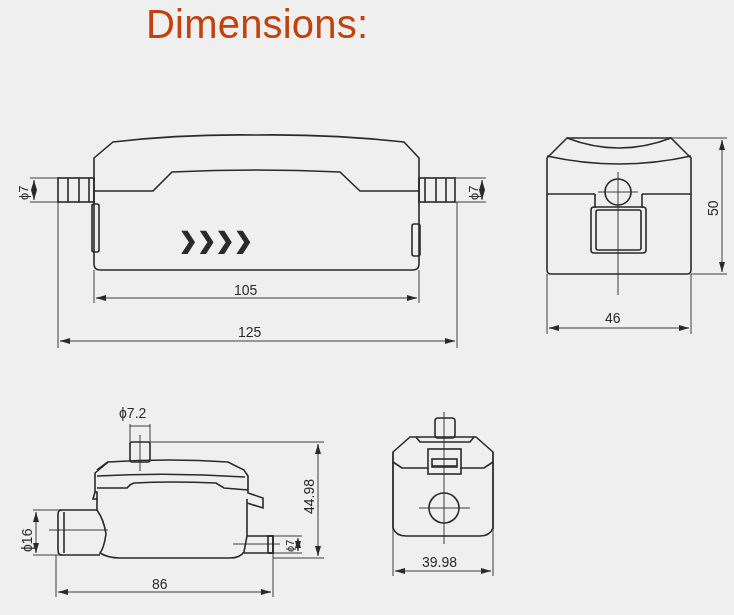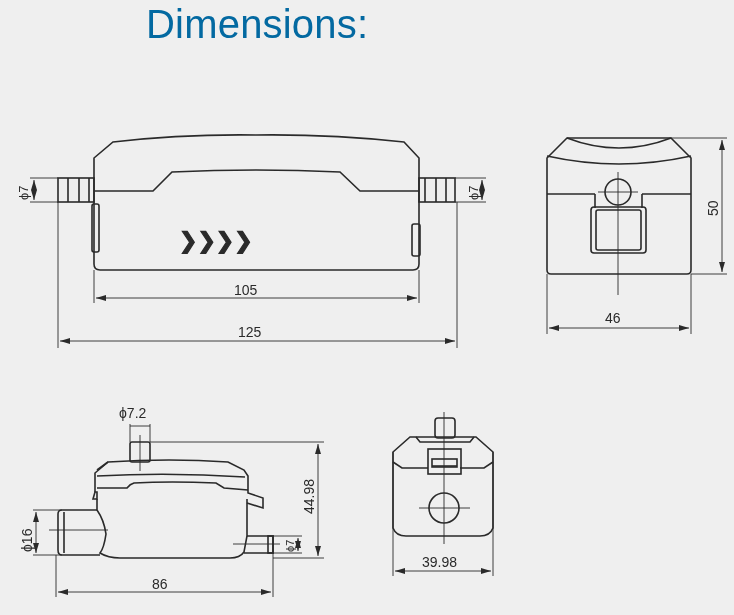--- a/index.html
+++ b/index.html
@@ -4,21 +4,21 @@
   <style>
     html, body { margin: 0; padding: 0; }
     body {
       width: 734px; height: 615px;
       background: #efefef;
       position: relative; overflow: hidden;
       font-family: "Liberation Sans", sans-serif;
     }
     .title {
       position: absolute; left: 146px; top: 2px;
-      font-size: 40px; color: #0369a1; letter-spacing: 0.2px;
+      font-size: 40px; color: #c2410c; letter-spacing: 0.2px;
       font-family: "Liberation Sans", sans-serif;
       text-align: right;
     }
     svg.drawing { position: absolute; left: 0; top: 0; }
     svg text {
       font-family: "Liberation Sans", sans-serif;
       fill: #2a2a2a;
     }
     .ln { stroke: #2a2a2a; stroke-width: 1.6; fill: none; }
     .thin { stroke: #2a2a2a; stroke-width: 0.9; fill: none; }

